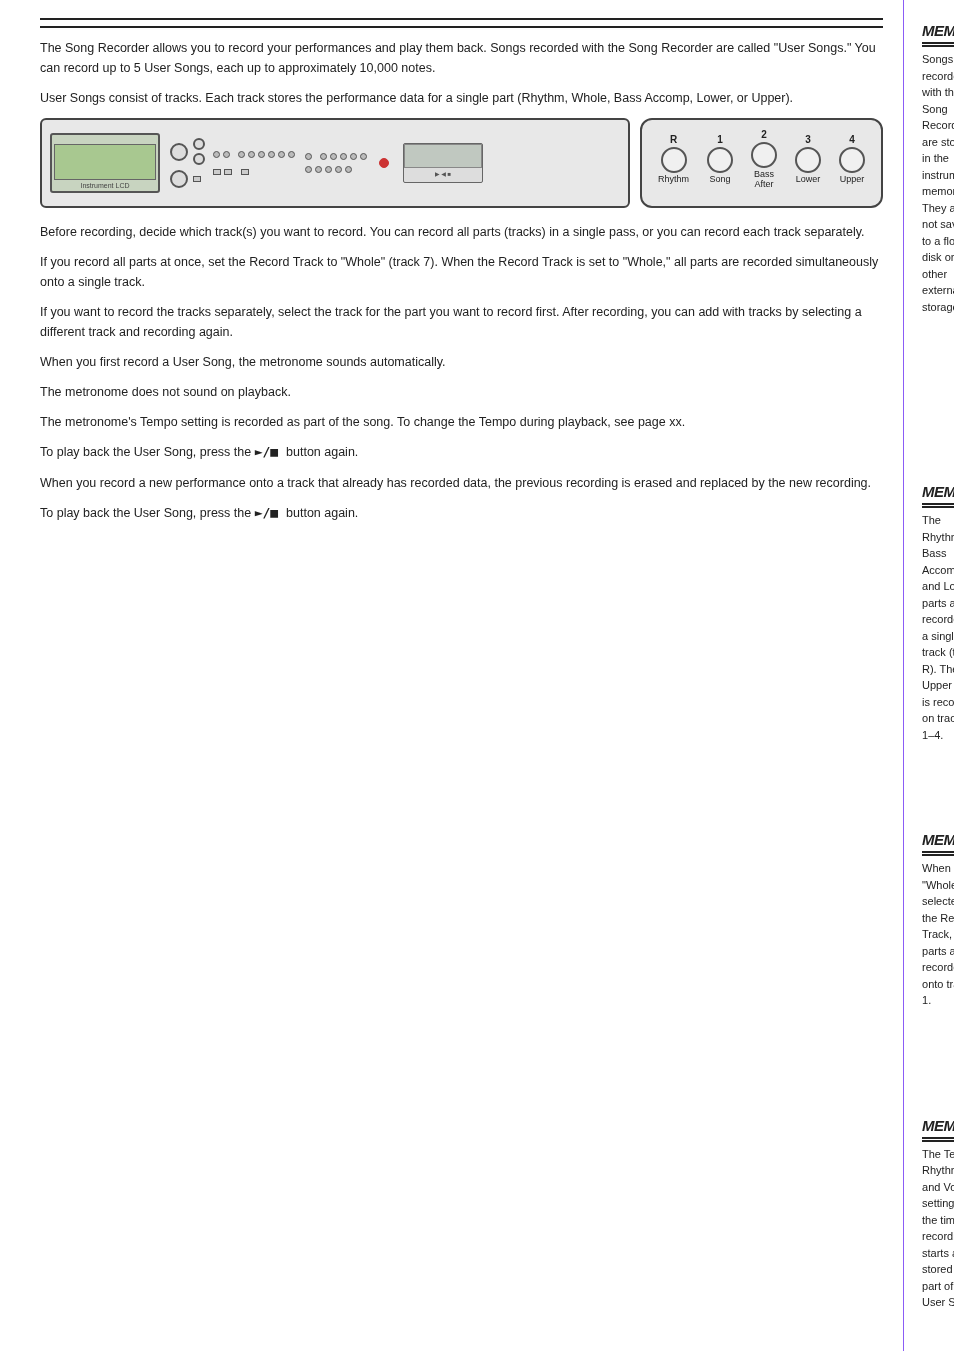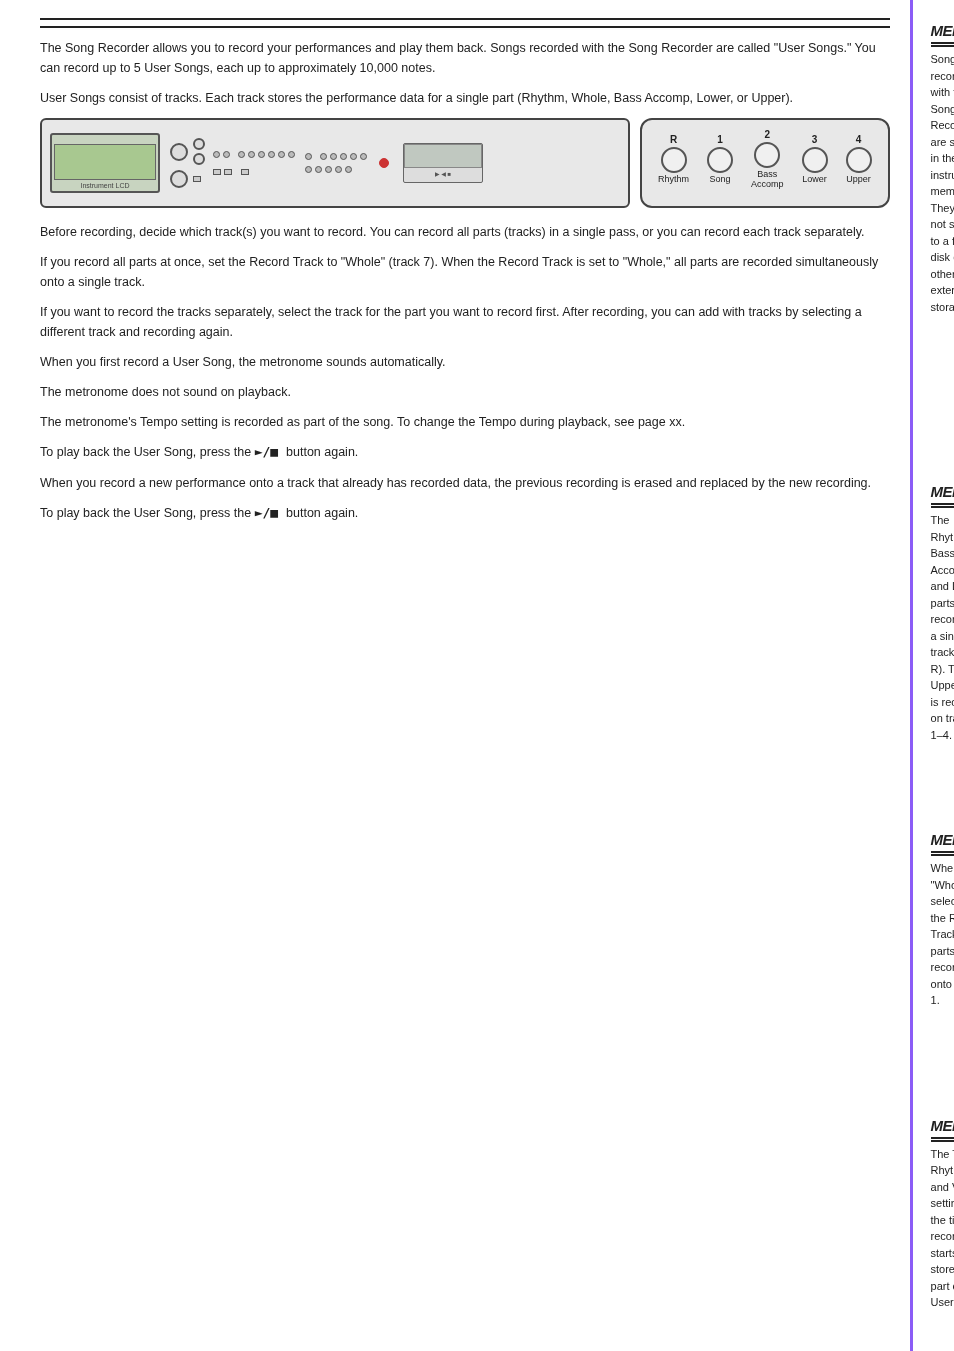--- a/index.html
+++ b/index.html
@@ -16,21 +16,21 @@
     
     .page-wrapper {
       display: flex;
       width: 954px;
       min-height: 1351px;
     }
 
     .main-content {
       flex: 1;
       padding: 18px 20px 18px 40px;
-      border-right: 3px solid #8b5cf6;
+      border-right: 1px solid #8b5cf6;
     }
 
     .right-sidebar {
       width: 230px;
       padding: 14px 14px 14px 18px;
       position: relative;
     }
 
     
     .top-rule {
@@ -349,21 +349,21 @@
           <div class="track-item">
             <div class="track-label-top">1</div>
             <div class="track-circle"></div>
             <div class="track-label-bottom">Song</div>
           </div>
           <div class="track-item">
             <div class="track-label-top">2</div>
             <div class="track-circle"></div>
             <div class="track-label-bottom">
               <span>Bass</span><br>
-              <span>Accomp</span>
+              <span>After</span>
             </div>
           </div>
           <div class="track-item">
             <div class="track-label-top">3</div>
             <div class="track-circle"></div>
             <div class="track-label-bottom">Lower</div>
           </div>
           <div class="track-item">
             <div class="track-label-top">4</div>
             <div class="track-circle"></div>

